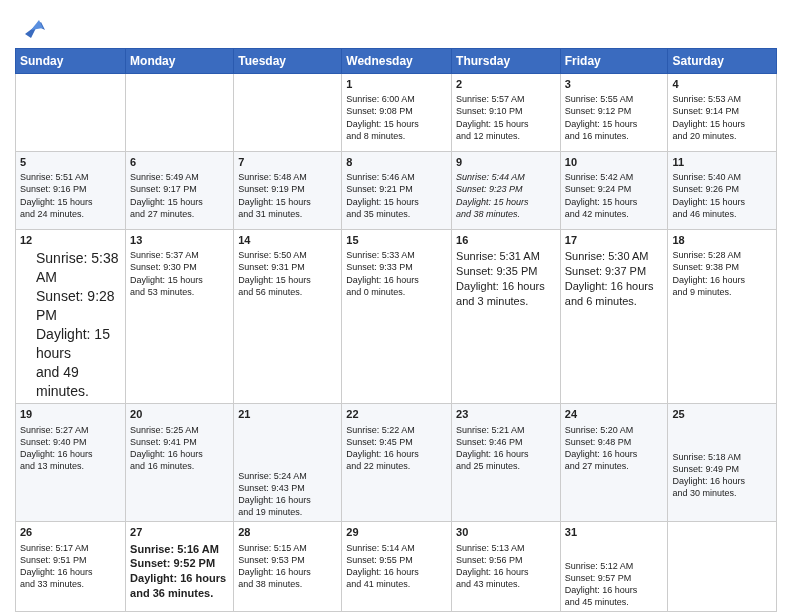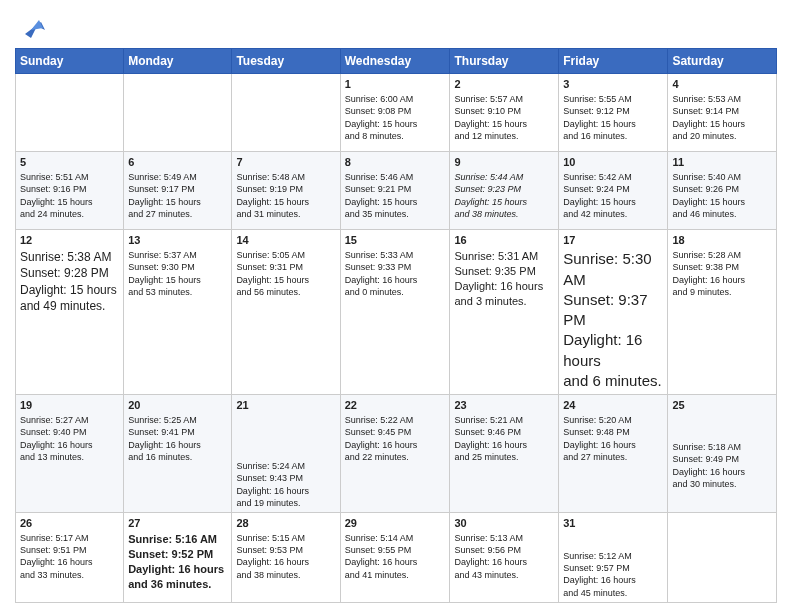--- a/index.html
+++ b/index.html
@@ -196,56 +196,56 @@
             <div class="day-num">11</div>
             <div style="white-space: pre-line; font-size: 9px; line-height: 1.35;">Sunrise: 5:40 AM
 Sunset: 9:26 PM
 Daylight: 15 hours
 and 46 minutes.</div>
           </td>
         </tr>
         <tr>
           <td>
             <div class="day-num">12</div>
-            <div style="white-space: pre-line; font-size: 12px; line-height: 1.35;">Sunrise: 5:38 AM
+            <div style="white-space: pre-line; font-size: 14px; line-height: 1.35; margin-left: 16px;">Sunrise: 5:38 AM
 Sunset: 9:28 PM
 Daylight: 15 hours
 and 49 minutes.</div>
           </td>
           <td>
             <div class="day-num">13</div>
             <div style="white-space: pre-line; font-size: 9px; line-height: 1.35;">Sunrise: 5:37 AM
 Sunset: 9:30 PM
 Daylight: 15 hours
 and 53 minutes.</div>
           </td>
           <td>
             <div class="day-num">14</div>
-            <div style="white-space: pre-line; font-size: 9px; line-height: 1.35;">Sunrise: 5:05 AM
+            <div style="white-space: pre-line; font-size: 9px; line-height: 1.35;">Sunrise: 5:50 AM
 Sunset: 9:31 PM
 Daylight: 15 hours
 and 56 minutes.</div>
           </td>
           <td>
             <div class="day-num">15</div>
             <div style="white-space: pre-line; font-size: 9px; line-height: 1.35;">Sunrise: 5:33 AM
 Sunset: 9:33 PM
 Daylight: 16 hours
 and 0 minutes.</div>
           </td>
           <td>
             <div class="day-num">16</div>
             <div style="white-space: pre-line; font-size: 11px; line-height: 1.35;">Sunrise: 5:31 AM
 Sunset: 9:35 PM
 Daylight: 16 hours
 and 3 minutes.</div>
           </td>
           <td>
             <div class="day-num">17</div>
-            <div style="white-space: pre-line; font-size: 15px; line-height: 1.35;">Sunrise: 5:30 AM
+            <div style="white-space: pre-line; font-size: 11px; line-height: 1.35;">Sunrise: 5:30 AM
 Sunset: 9:37 PM
 Daylight: 16 hours
 and 6 minutes.</div>
           </td>
           <td>
             <div class="day-num">18</div>
             <div style="white-space: pre-line; font-size: 9px; line-height: 1.35;">Sunrise: 5:28 AM
 Sunset: 9:38 PM
 Daylight: 16 hours
 and 9 minutes.</div>

